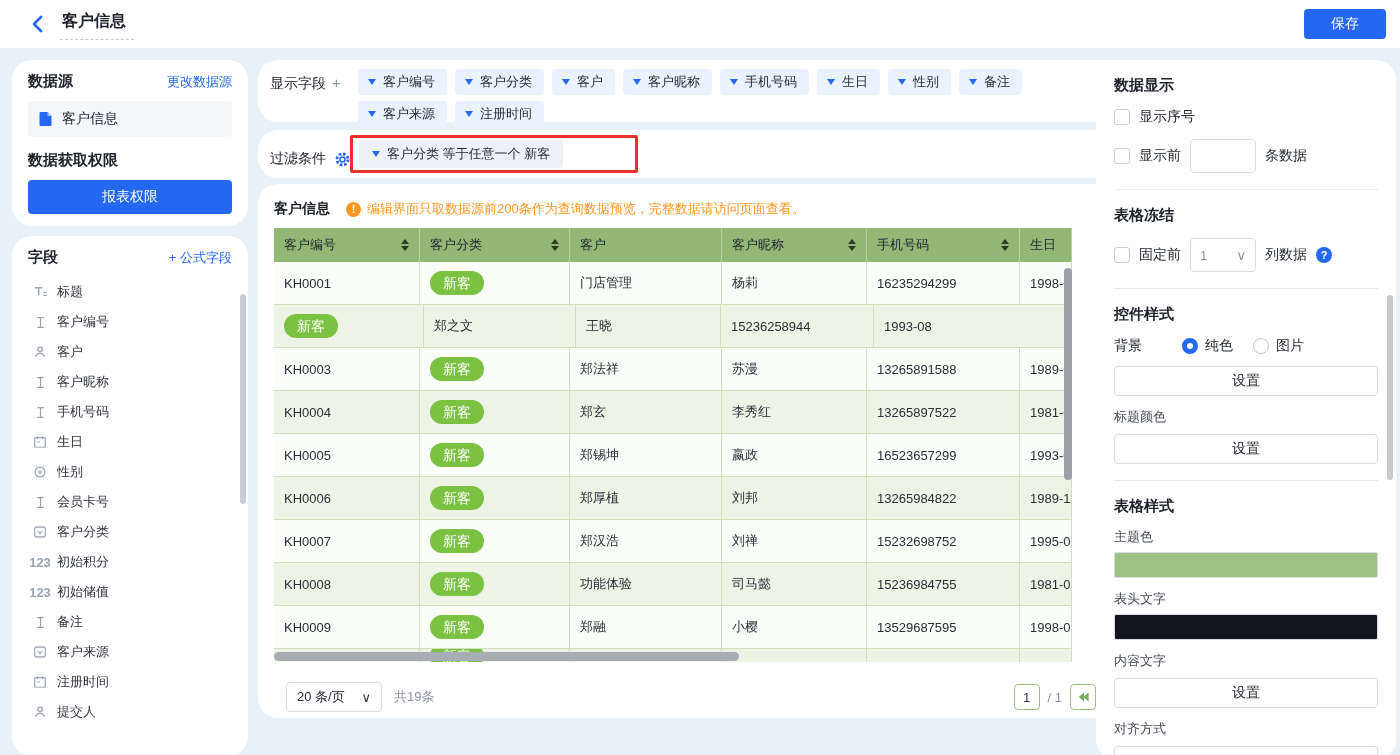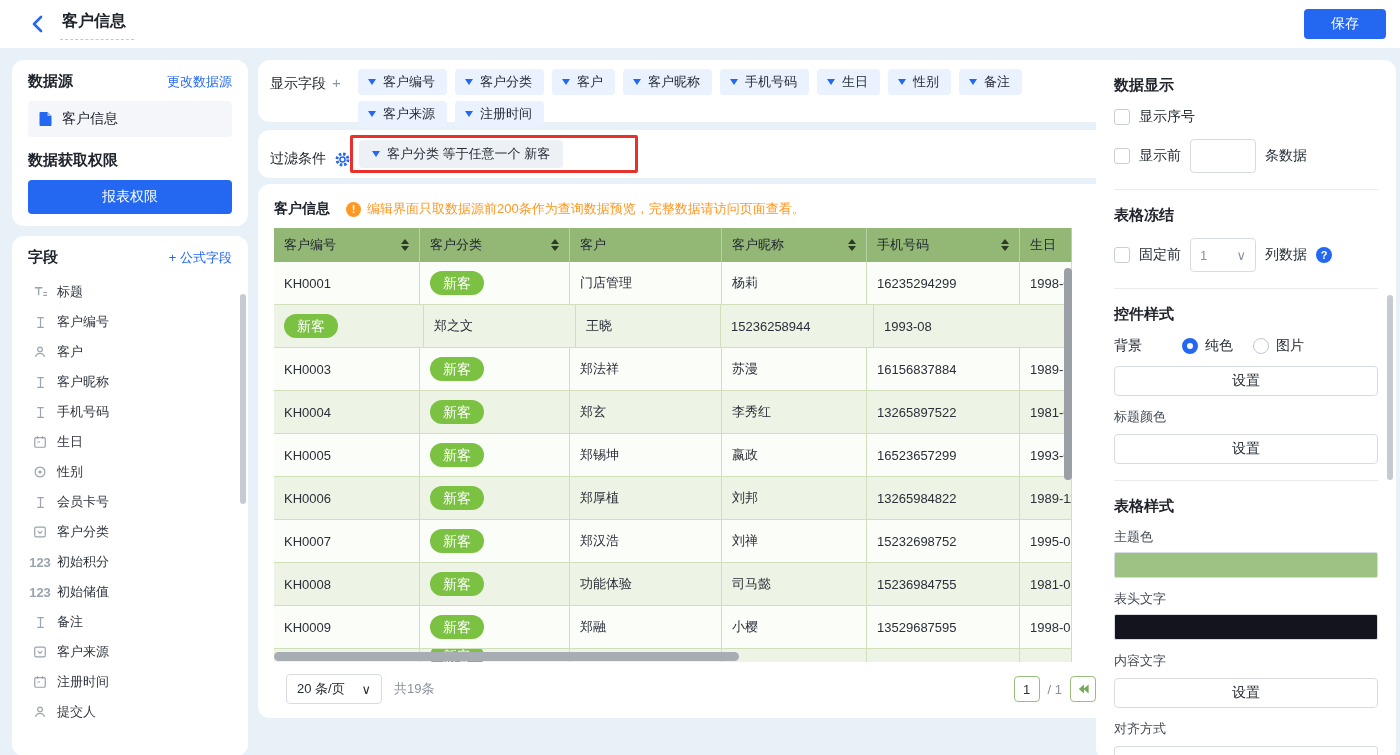--- a/index.html
+++ b/index.html
@@ -11,21 +11,21 @@
   .topbar { position:absolute; left:0; top:0; width:1400px; height:48px; background:#fff;
     display:flex; align-items:center; }
   .back { margin-left:28px; width:20px; height:20px; cursor:pointer; display:flex; align-items:center; }
   .page-title-wrap { margin-left:12px; }
   .page-title { font-size:16px; font-weight:700; color:#20242c; display:inline-block;
     padding:2px 8px 7px 2px; border-bottom:1px dashed #c3c8d0; }
   .save-btn { position:absolute; right:14px; top:9px; width:82px; height:30px; background:#2468f2;
     color:#fff; font-size:14px; border:none; border-radius:4px; display:flex; align-items:center;
     justify-content:center; cursor:pointer; }
 
-  .card { background:#fff; border-radius:12px; }
+  .card { background:#fff; border-radius:20px; }
 
   
   .left-col { position:absolute; left:12px; top:60px; width:236px; }
   .ds-card { padding:12px 16px; }
   .row-between { display:flex; align-items:center; justify-content:space-between; }
   .sec-title { font-size:15px; font-weight:700; color:#20242c; }
   .blue-link { font-size:13px; color:#2468f2; cursor:pointer; }
   .ds-item { margin-top:10px; height:36px; background:#f4f6fa; border-radius:4px; display:flex;
     align-items:center; gap:8px; padding:0 10px; font-size:14px; color:#20242c; cursor:pointer; }
   .perm-title { margin-top:14px; }
@@ -86,21 +86,21 @@
   .trow.partial { height:13px; overflow:hidden; border-bottom:none; }
   .td { display:flex; align-items:center; padding:0 10px; font-size:13px; color:#2a2f38;
     border-right:1px solid #d0e0bc; overflow:hidden; white-space:nowrap; }
   .badge { background:#7bc142; color:#fff; font-size:14px; padding:5px 13px; border-radius:14px;
     line-height:1; }
   .vscroll { position:absolute; right:0; top:40px; width:8px; height:212px; background:#9aa0a6;
     border-radius:4px; cursor:pointer; }
   .hscroll { position:absolute; left:0; top:424px; width:465px; height:9px; background:#a8adb3;
     border-radius:5px; cursor:pointer; }
 
-  .pagi { margin-top:12px; display:flex; align-items:center;padding-left:12px; }
+  .pagi { margin-top:20px; display:flex; align-items:center;padding-left:12px; }
   .psize { width:96px; height:30px; border:1px solid #d8dce2; border-radius:4px; display:flex;
     align-items:center; justify-content:space-between; padding:0 10px; cursor:pointer; }
   .psize span { font-size:13px; color:#262c36; }
   .chev { color:#9aa2ad; font-size:11px; }
   .ptotal { font-size:13px; color:#8a919c; margin-left:12px; flex:1; }
   .pright { display:flex; align-items:center; gap:6px; }
   .pagebox { width:26px; height:26px; border:1px solid #9cbd80; border-radius:4px; display:flex;
     align-items:center; justify-content:center; font-size:13px; color:#333; cursor:text; }
   .pslash { font-size:13px; color:#8a919c; margin:0 2px; }
   .navbtn { width:26px; height:26px; border:1px solid #9cbd80; border-radius:4px; background:#fff;
@@ -436,21 +436,21 @@
               <div class="td" style="width: 153px; flex: 0 0 153px;">15236258944</div>
               <div class="td" style="flex: 1 1 0%;">1993-08</div>
             </div>
             <div class="trow ">
               <div class="td" style="width: 146px; flex: 0 0 146px;">KH0003</div>
               <div class="td" style="width: 150px; flex: 0 0 150px;">
                 <span class="badge">新客</span>
               </div>
               <div class="td" style="width: 152px; flex: 0 0 152px;">郑法祥</div>
               <div class="td" style="width: 145px; flex: 0 0 145px;">苏漫</div>
-              <div class="td" style="width: 153px; flex: 0 0 153px;">16156837884</div>
+              <div class="td" style="width: 153px; flex: 0 0 153px;">13265891588</div>
               <div class="td" style="flex: 1 1 0%;">1989-11</div>
             </div>
             <div class="trow alt">
               <div class="td" style="width: 146px; flex: 0 0 146px;">KH0004</div>
               <div class="td" style="width: 150px; flex: 0 0 150px;">
                 <span class="badge">新客</span>
               </div>
               <div class="td" style="width: 152px; flex: 0 0 152px;">郑玄</div>
               <div class="td" style="width: 145px; flex: 0 0 145px;">李秀红</div>
               <div class="td" style="width: 153px; flex: 0 0 153px;">13265897522</div>

